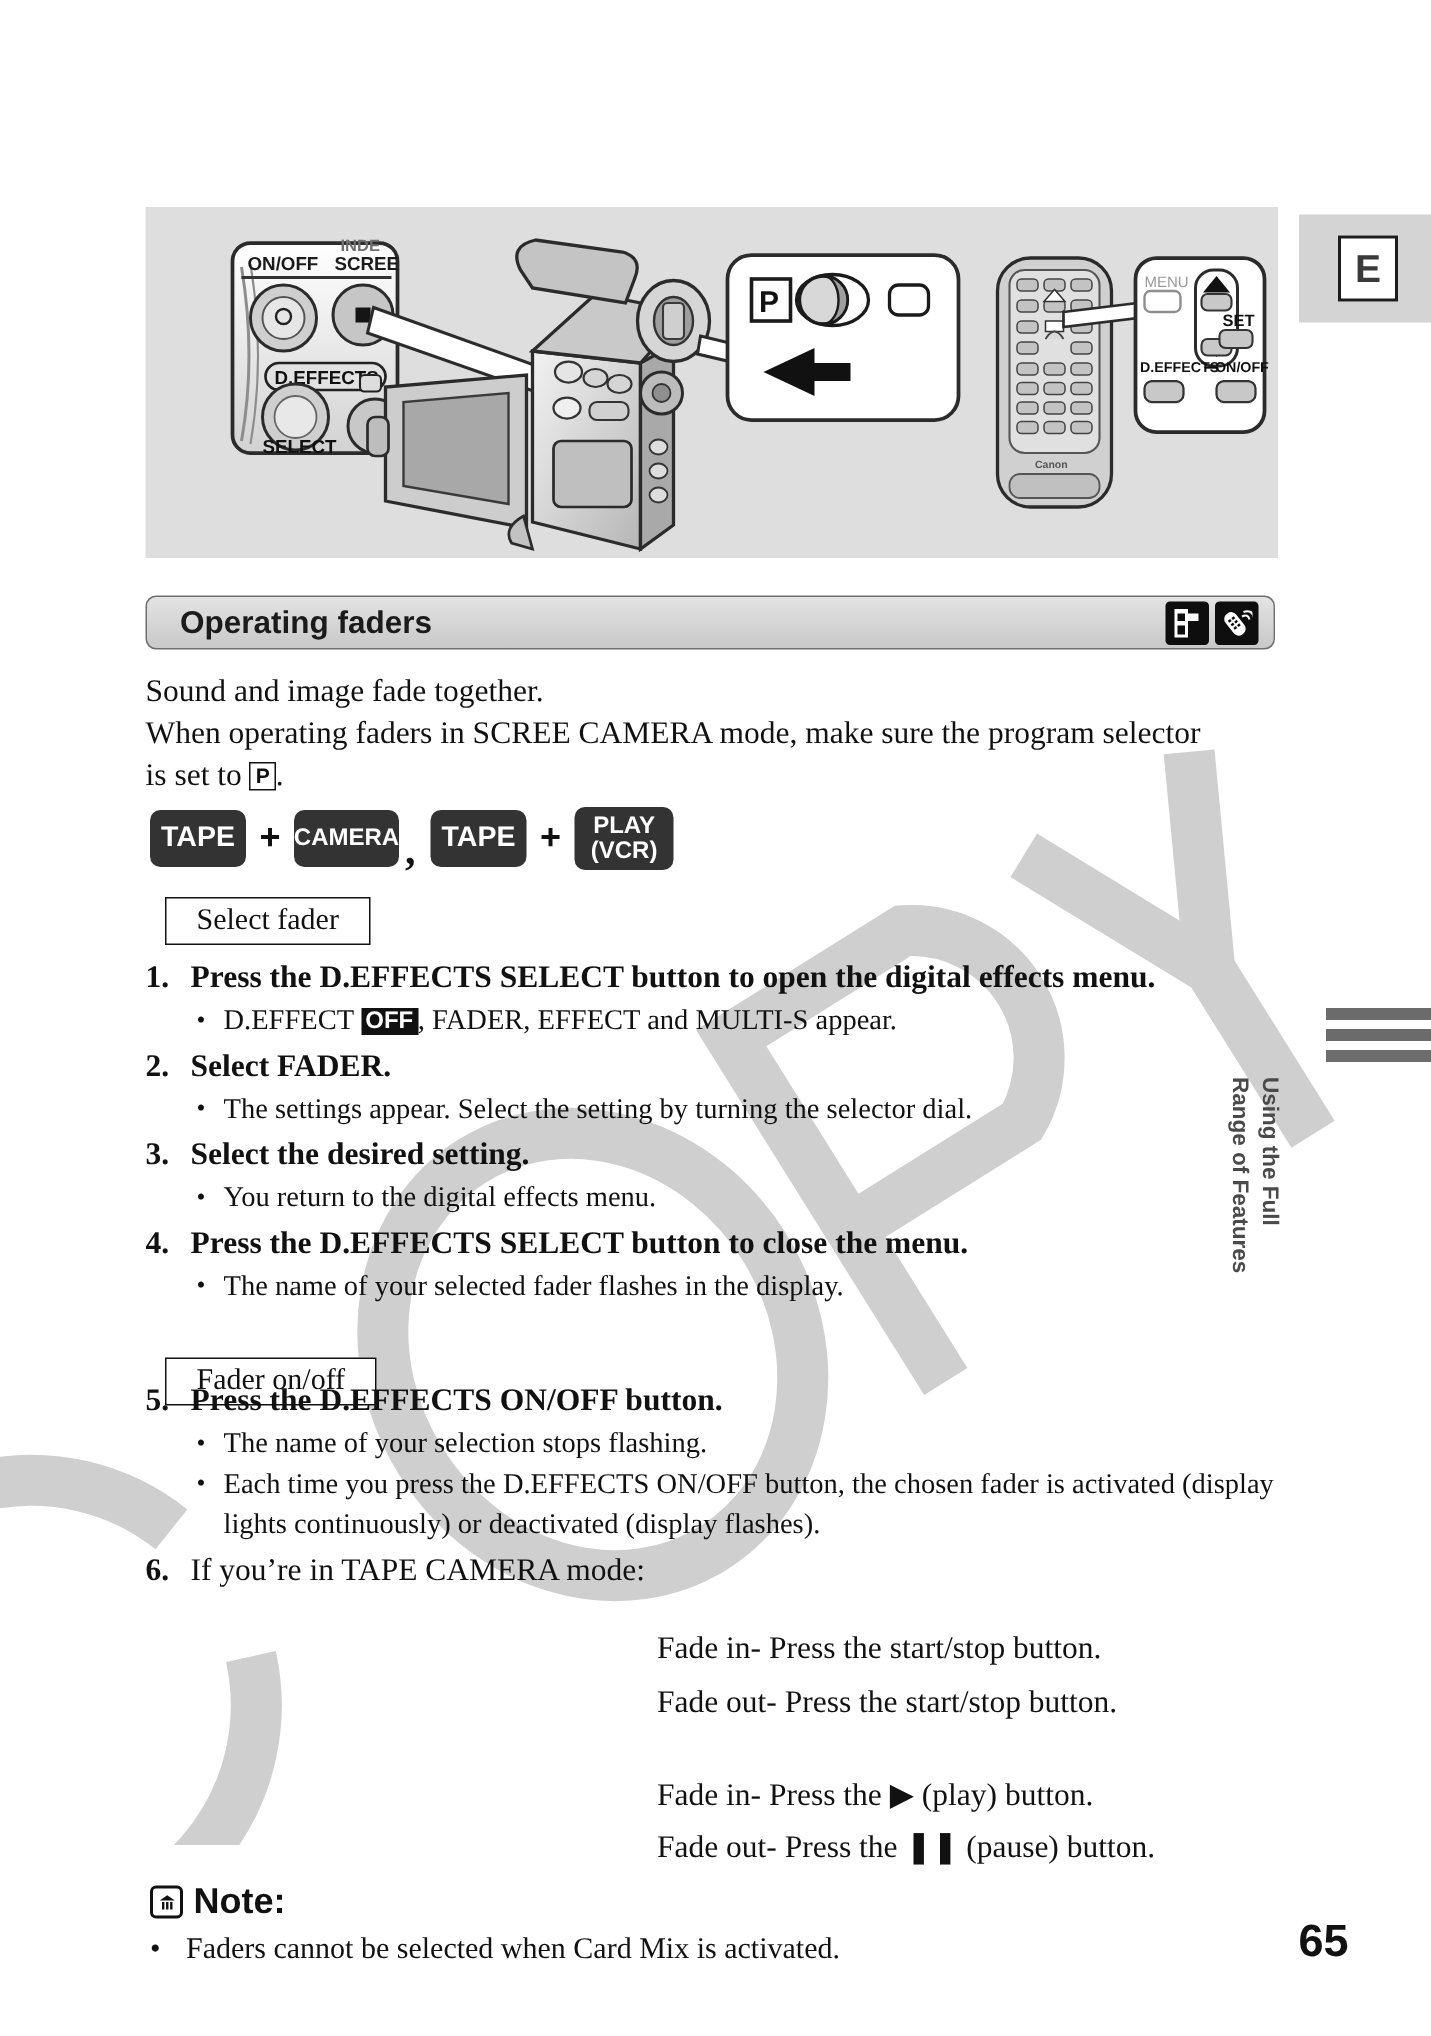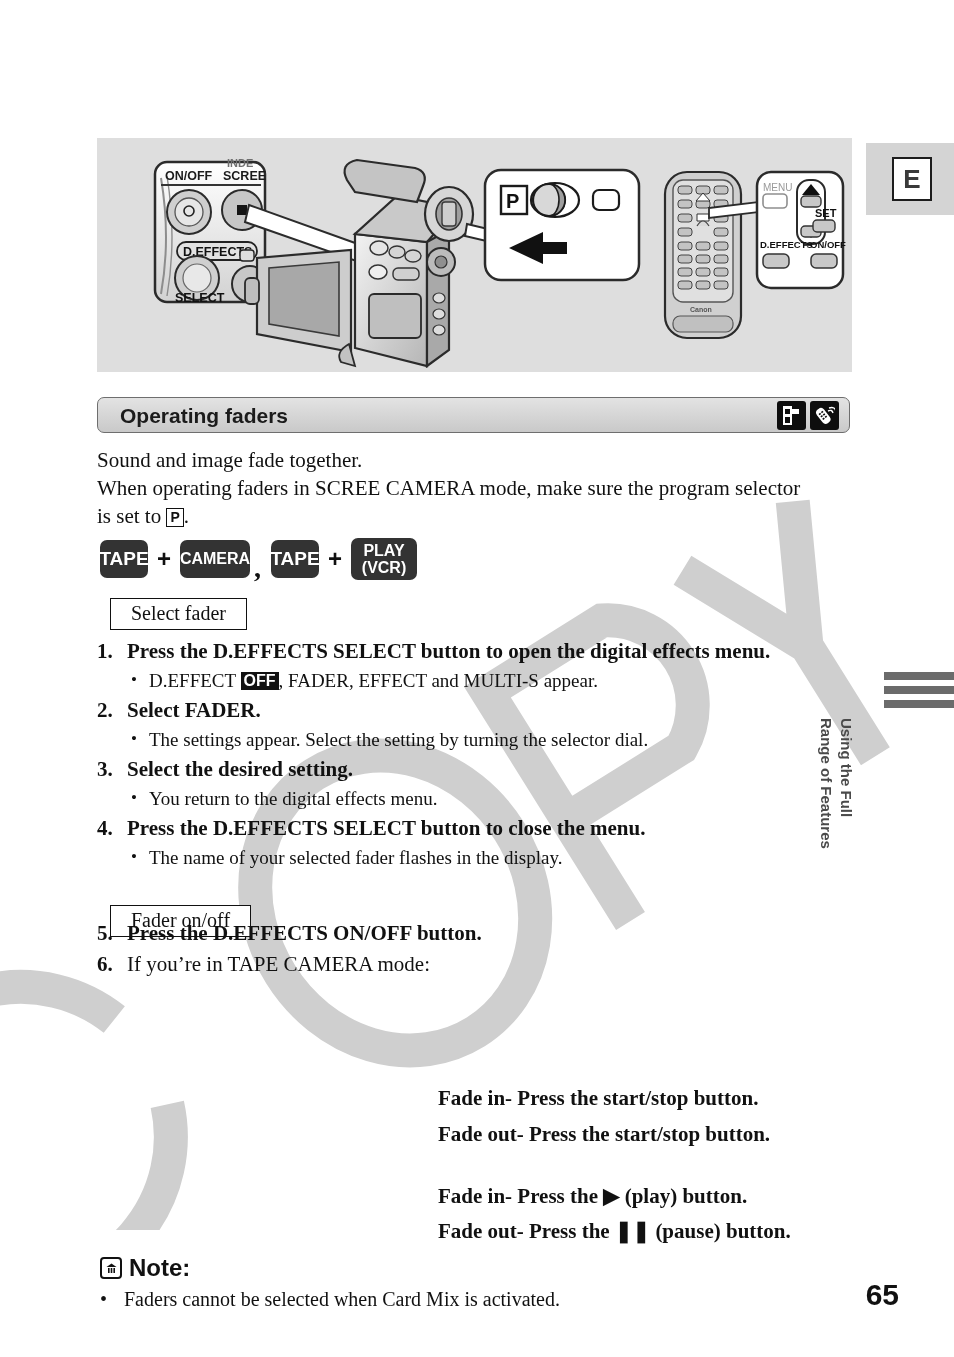--- a/index.html
+++ b/index.html
@@ -184,21 +184,21 @@
     color: #ffffff;
     border-radius: 7px;
     font-family: "Liberation Sans", sans-serif;
     font-weight: bold;
     text-align: center;
     display: flex;
     align-items: center;
     justify-content: center;
     box-sizing: border-box;
   }
-  .chip-tape   { width: 48px; height: 38px; font-size: 19px; }
+  .chip-tape   { width: 64px; height: 38px; font-size: 19px; }
   .chip-camera { width: 70px; height: 38px; font-size: 16px; }
   .chip-play   { width: 66px; height: 42px; font-size: 16px; line-height: 17px; flex-direction: column; }
   .mode-plus {
     font-family: "Liberation Sans", sans-serif;
     font-weight: bold;
     font-size: 24px;
     margin: 0 9px;
     color: #111;
   }
   .mode-comma {
@@ -252,21 +252,21 @@
     position: absolute;
     left: 4px;
     top: -1px;
     font-size: 17px;
   }
 
   
   .fade-line {
     position: absolute;
     left: 438px;
-    font-weight: bold;
+    font-weight: normal;
     font-size: 21px;
     line-height: 29px;
     white-space: nowrap;
   }
   .vcr-line {
     position: absolute;
     left: 133px;
     font-size: 21px;
     line-height: 29px;
   }
@@ -584,20 +584,24 @@
         </ul>
       </div>
     </div>
 
     <div style="height:46px"></div>
 
     <div class="step">
       <div class="step-num">5.</div>
       <div class="step-body">
         <div class="step-title">Press the D.EFFECTS ON/OFF button.</div>
+        <ul class="bullets">
+          <li>The name of your selection stops flashing.</li>
+          <li>Each time you press the D.EFFECTS ON/OFF button, the chosen fader is activated (display lights continuously) or deactivated (display flashes).</li>
+        </ul>
       </div>
     </div>
 
     <div class="step">
       <div class="step-num plain">6.</div>
       <div class="step-body">
         <div class="step-title regular">If you’re in TAPE CAMERA mode:</div>
       </div>
     </div>
   </div>

